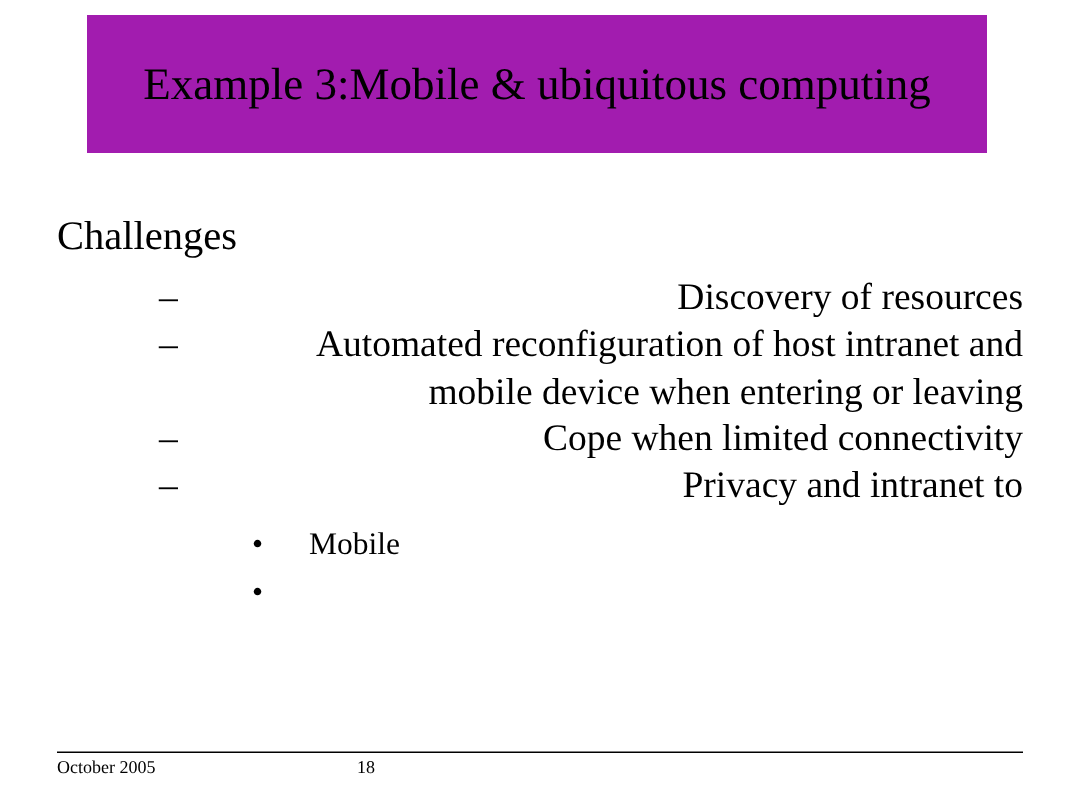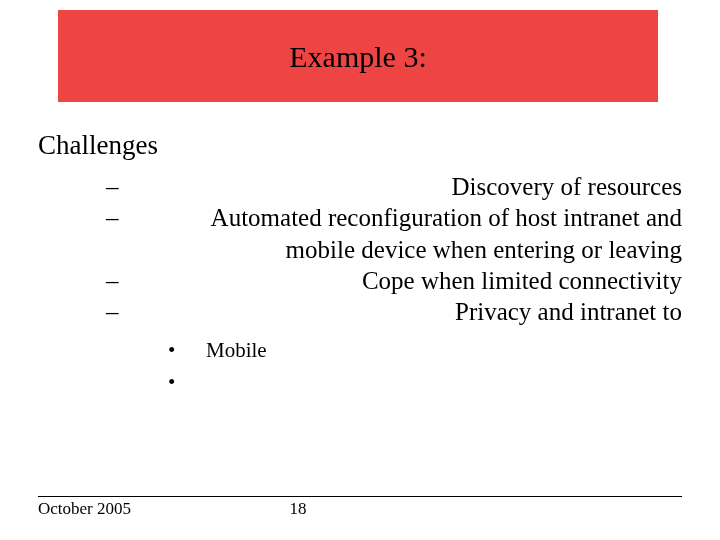--- a/index.html
+++ b/index.html
@@ -14,39 +14,40 @@
     height: 540px;
     position: relative;
     box-sizing: border-box;
   }
   .title-box {
     position: absolute;
     top: 10px;
     left: 58px;
     width: 600px;
     height: 92px;
-    background: #ef4444;
+    background: #a21caf;
     display: flex;
     flex-direction: row;
     justify-content: center;
     align-items: center;
     font-size: 30px;
     line-height: 1.3;
     padding: 6px 0;
     box-sizing: border-box;
   }
   .content {
     position: absolute;
     top: 130px;
     left: 38px;
     right: 38px;
   }
   .heading {
     font-size: 27px;
     margin-bottom: 10px;
+    margin-top: 12px;
   }
   .level1 {
     font-size: 25px;
     line-height: 1.25;
     padding-left: 68px;
     margin-bottom: 8px;
   }
   .level1-row {
     display: flex;
   }
@@ -69,36 +70,37 @@
   }
   .level2-row .dot {
     width: 38px;
     flex-shrink: 0;
   }
   .footer {
     position: absolute;
     bottom: 21px;
     left: 38px;
     right: 38px;
-    font-size: 17px;
+    font-size: 12px;
     border-top: 1px solid #000;
     padding-top: 2px;
     display: flex;
   }
   .footer .fdate { width: 200px; }
   .footer .ftitle { flex: 1; text-align: center; padding-left:40px; }
-  .footer .fpage { width: 120px; text-align: center; }
+  .footer .fpage { width: 120px; text-align: left; }
 </style>
 </head>
 <body>
 
 <div class="slide">
 
   <div class="title-box">
     <div>Example 3:</div>
+    <div>Mobile &amp; ubiquitous computing</div>
   </div>
 
   <div class="content">
     <div class="heading">Challenges</div>
 
     <div class="level1">
       <div class="level1-row">
         <div class="dash">–</div>
         <div class="txt">Discovery of resources</div>
       </div>

